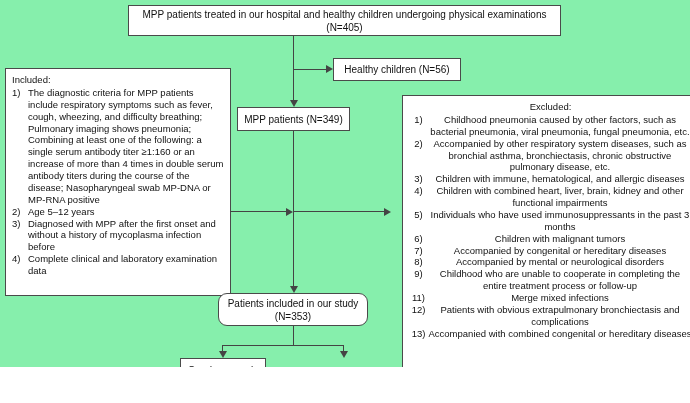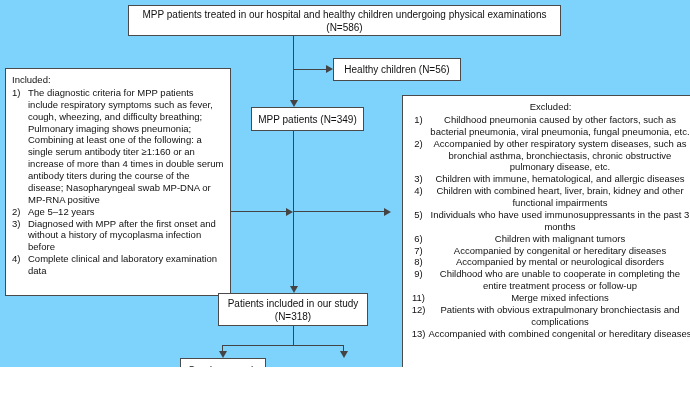--- a/index.html
+++ b/index.html
@@ -5,21 +5,21 @@
   * { margin: 0; padding: 0; box-sizing: border-box; }
   html, body { background: #ffffff; }
   body {
     font-family: "Liberation Sans", "DejaVu Sans", sans-serif;
     color: #111111;
   }
   .canvas {
     position: relative;
     width: 690px;
     height: 367px;
-    background: #7dd3fc;
+    background: #86efac;
     overflow: hidden;
   }
   .box {
     position: absolute;
     border: 1px solid #4a4a4a;
     background: #ffffff;
   }
   .center-box {
     display: flex;
     flex-direction: column;
@@ -54,34 +54,34 @@
     border-top: 7px solid #444444;
   }
 </style>
 </head>
 <body>
 
 <div class="canvas">
 
   <div class="box center-box" style="left:128px; top:5px; width:433px; height:31px;">
     <div>MPP patients treated in our hospital and healthy children undergoing physical examinations</div>
-    <div>(N=586)</div>
+    <div>(N=405)</div>
   </div>
 
   <div class="vline" style="left:293px; top:36px; height:64px;"></div>
   <div class="arr arr-down" style="left:290px; top:100px;"></div>
 
   <div class="hline" style="left:293px; top:69px; width:33px;"></div>
   <div class="arr arr-right" style="left:326px; top:65px;"></div>
 
   <div class="box center-box" style="left:333px; top:58px; width:128px; height:23px;">
     <div>Healthy children (N=56)</div>
   </div>
 
-  <div class="box center-box" style="left:251px; top:107px; width:113px; height:24px;align-items:center;">
+  <div class="box center-box" style="left:237px; top:107px; width:113px; height:24px;align-items:center;">
     <div>MPP patients (N=349)</div>
   </div>
 
   <div class="box list-box" style="left:5px; top:68px; width:226px; height:228px;">
     <div class="list-heading">Included:</div>
     <div class="list-item inc-item">
       <span>1)</span>
       <span>The diagnostic criteria for MPP patients include respiratory symptoms such as fever, cough, wheezing, and difficulty breathing; Pulmonary imaging shows pneumonia; Combining at least one of the following: a single serum antibody titer ≥1:160 or an increase of more than 4 times in double serum antibody titers during the course of the disease; Nasopharyngeal swab MP-DNA or MP-RNA positive</span>
     </div>
     <div class="list-item inc-item">
@@ -152,23 +152,23 @@
 
   <div class="vline" style="left:293px; top:131px; height:155px;"></div>
   <div class="arr arr-down" style="left:290px; top:286px;"></div>
 
   <div class="hline" style="left:230px; top:211px; width:56px;"></div>
   <div class="arr arr-right" style="left:286px; top:208px;"></div>
 
   <div class="hline" style="left:293px; top:211px; width:91px;"></div>
   <div class="arr arr-right" style="left:384px; top:208px;"></div>
 
-  <div class="box center-box" style="left:218px; top:293px; width:150px; height:33px;">
+  <div class="box center-box" style="left:218px; top:293px; width:150px; height:33px;border-radius:9px;">
     <div>Patients included in our study</div>
-    <div>(N=318)</div>
+    <div>(N=353)</div>
   </div>
 
   <div class="vline" style="left:293px; top:326px; height:19px;"></div>
   <div class="hline" style="left:222px; top:345px; width:122px;"></div>
   <div class="vline" style="left:222px; top:345px; height:6px;"></div>
   <div class="arr arr-down" style="left:219px; top:351px;"></div>
   <div class="vline" style="left:343px; top:345px; height:6px;"></div>
   <div class="arr arr-down" style="left:340px; top:351px;"></div>
 
   <div class="box center-box" style="left:180px; top:358px; width:86px; height:38px;justify-content:center;">

